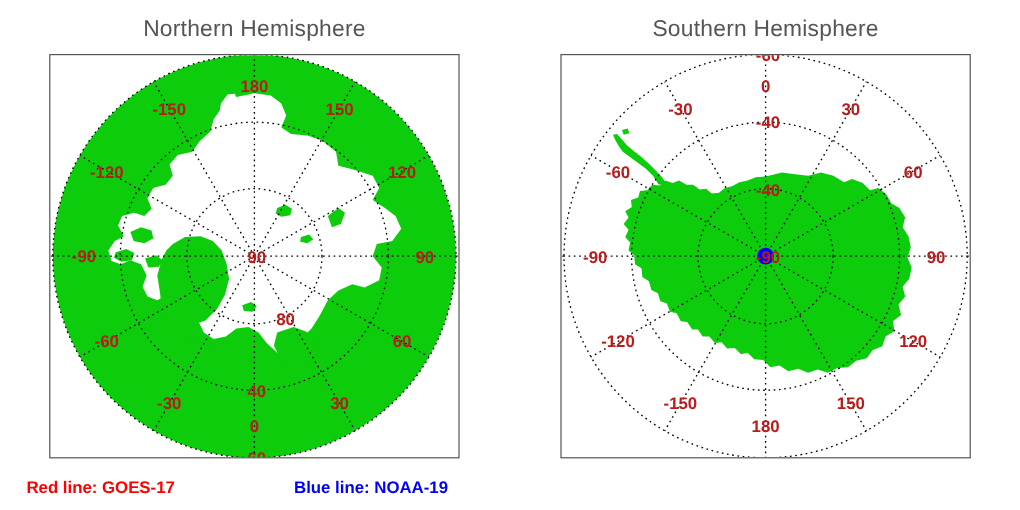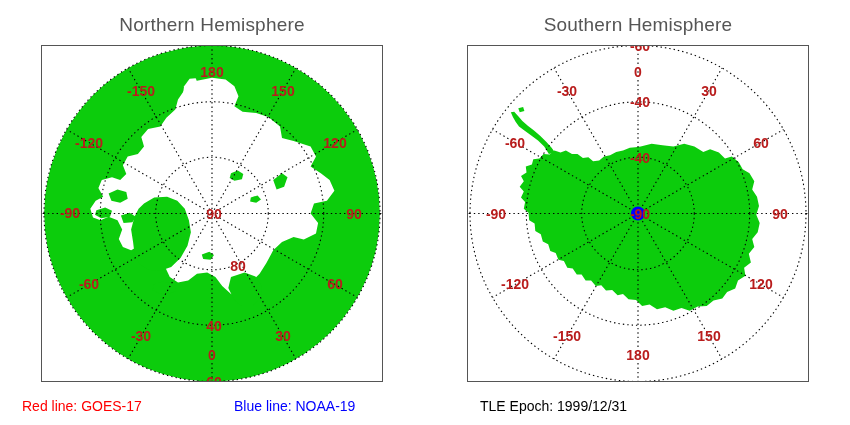--- a/index.html
+++ b/index.html
@@ -21,24 +21,24 @@
   }
   .plotsvg{position:absolute;top:0;left:0;}
 
   .glabel{
     position:absolute;color:#b91c1c;font-size:14px;font-weight:bold;
     font-family:"Liberation Sans",sans-serif;
     transform:translate(-50%,-50%);white-space:nowrap;line-height:1;
     pointer-events:none;
   }
 
-  .footer{position:absolute;font-size:14px;font-weight:normal;
+  .footer{position:absolute;font-size:14px;font-weight:bold;
     font-family:"Liberation Sans",sans-serif;white-space:nowrap;}
   .foot-red{color:#ff0000;left:22px;top:398px;}
-  .foot-blue{color:#0000ff;left:234px;top:398px;}
+  .foot-blue{color:#0000ff;left:245px;top:398px;}
   .foot-black{color:#000000;left:480px;top:398px;}
 </style>
 </head>
 <body>
 
 <div class="canvas">
 
   <div class="panel" id="panel-north" style="left:41px;top:14px;width:342px;height:368px;">
     <div class="panel-title">Northern Hemisphere</div>
   </div>
@@ -159,15 +159,14 @@
       <div class="glabel" style="left: 47px; top: 97px;">-60</div>
       <div class="glabel" style="left: 99px; top: 45px;">-30</div>
       <div class="glabel" style="left: 172px; top: 0px;">-60</div>
       <div class="glabel" style="left: 172px; top: 56px;">-40</div>
       <div class="glabel" style="left: 172px; top: 112px;">-40</div>
       <div class="glabel" style="left: 172px; top: 168px;">-90</div>
     </div>
 
   <div class="footer foot-red">Red line: GOES-17</div>
   <div class="footer foot-blue">Blue line: NOAA-19</div>
-  <div class="footer foot-black">TLE Epoch: 1999/12/31</div>
 
 </div>
 
 </body></html>

